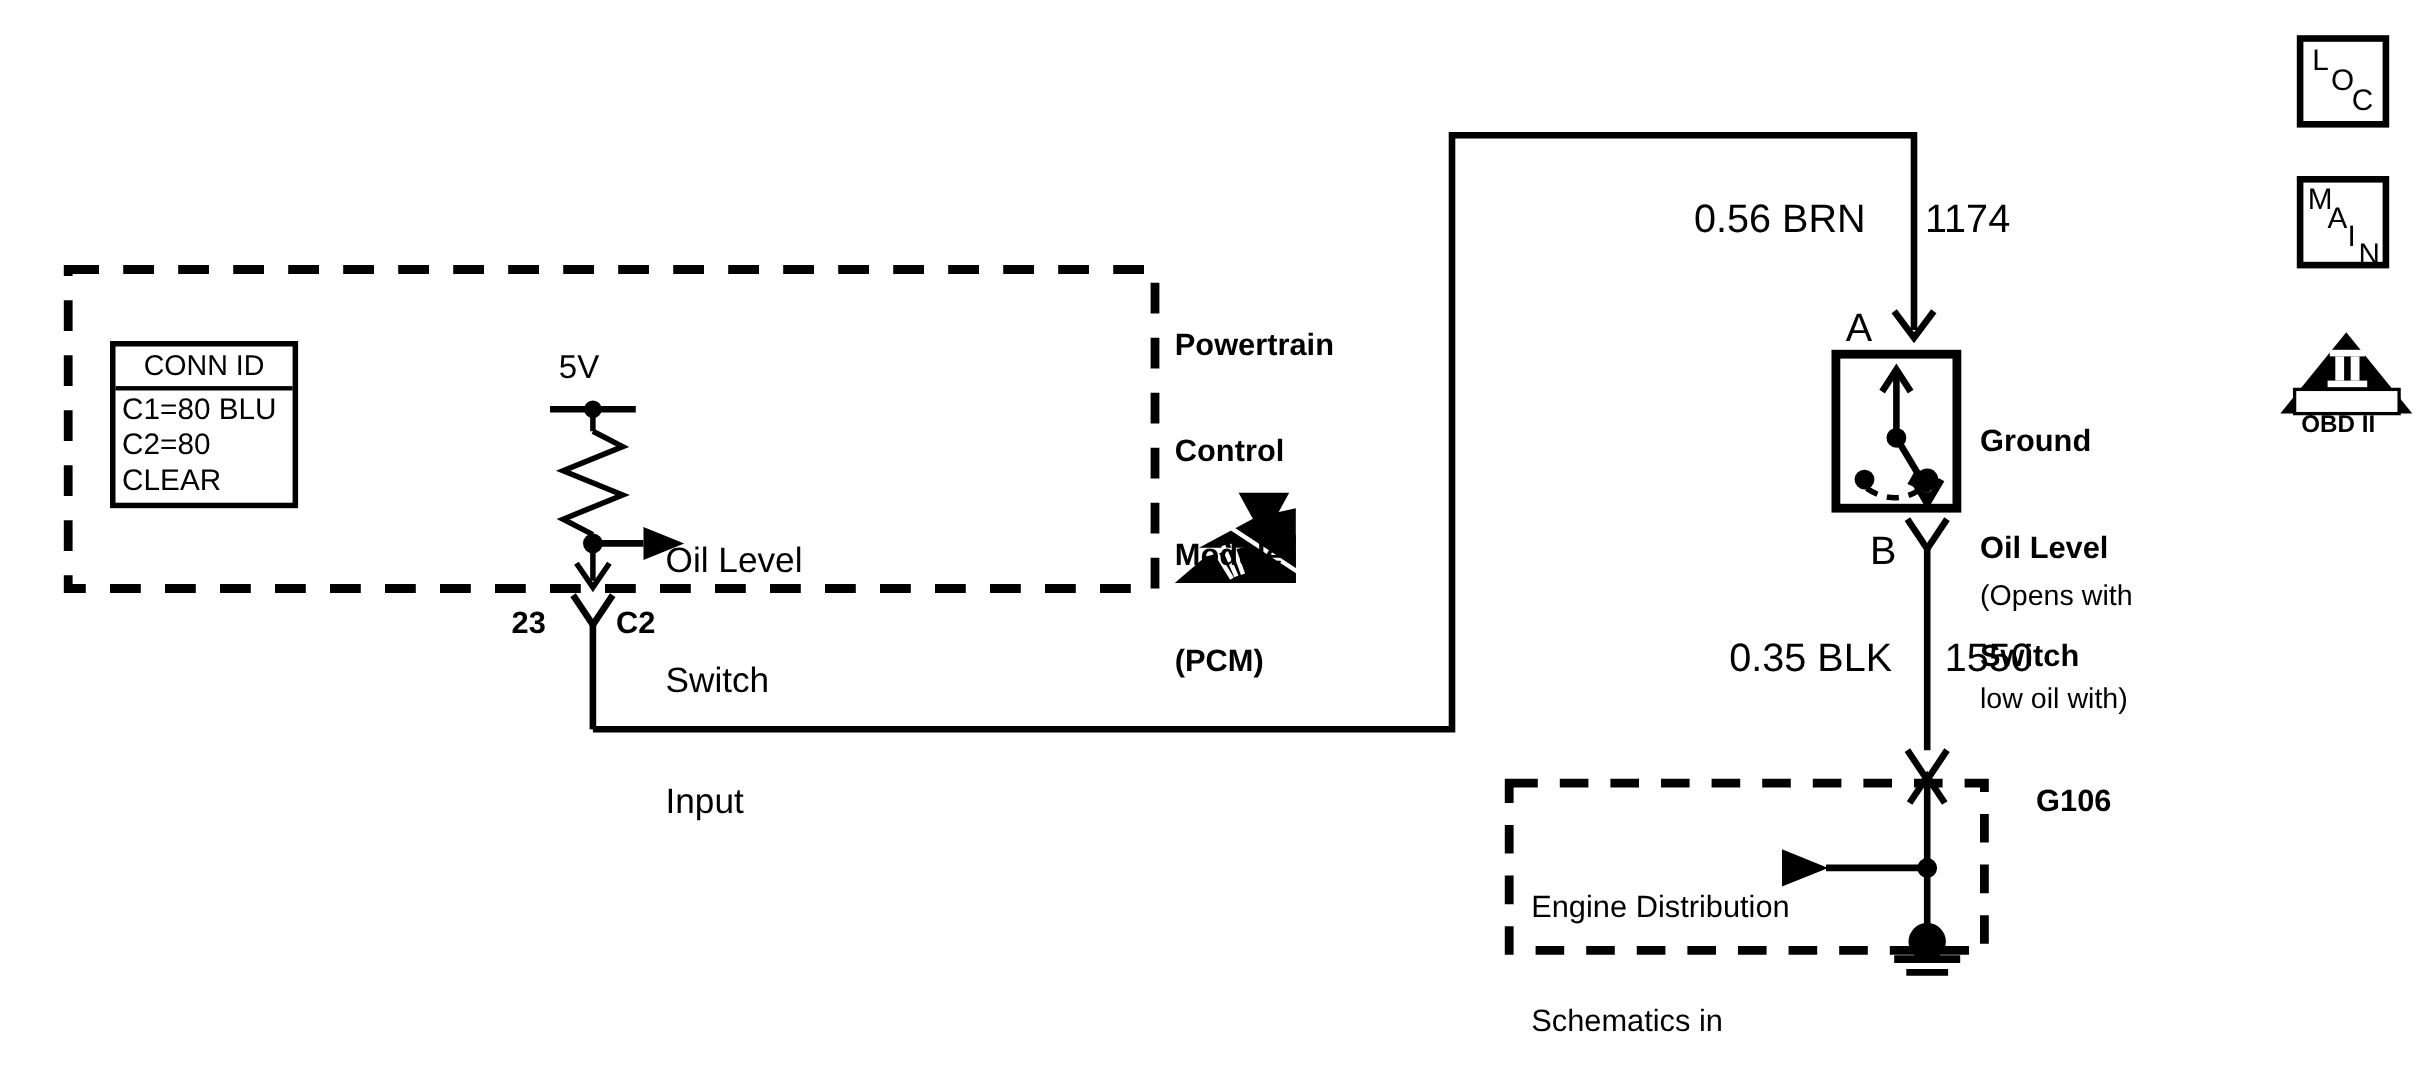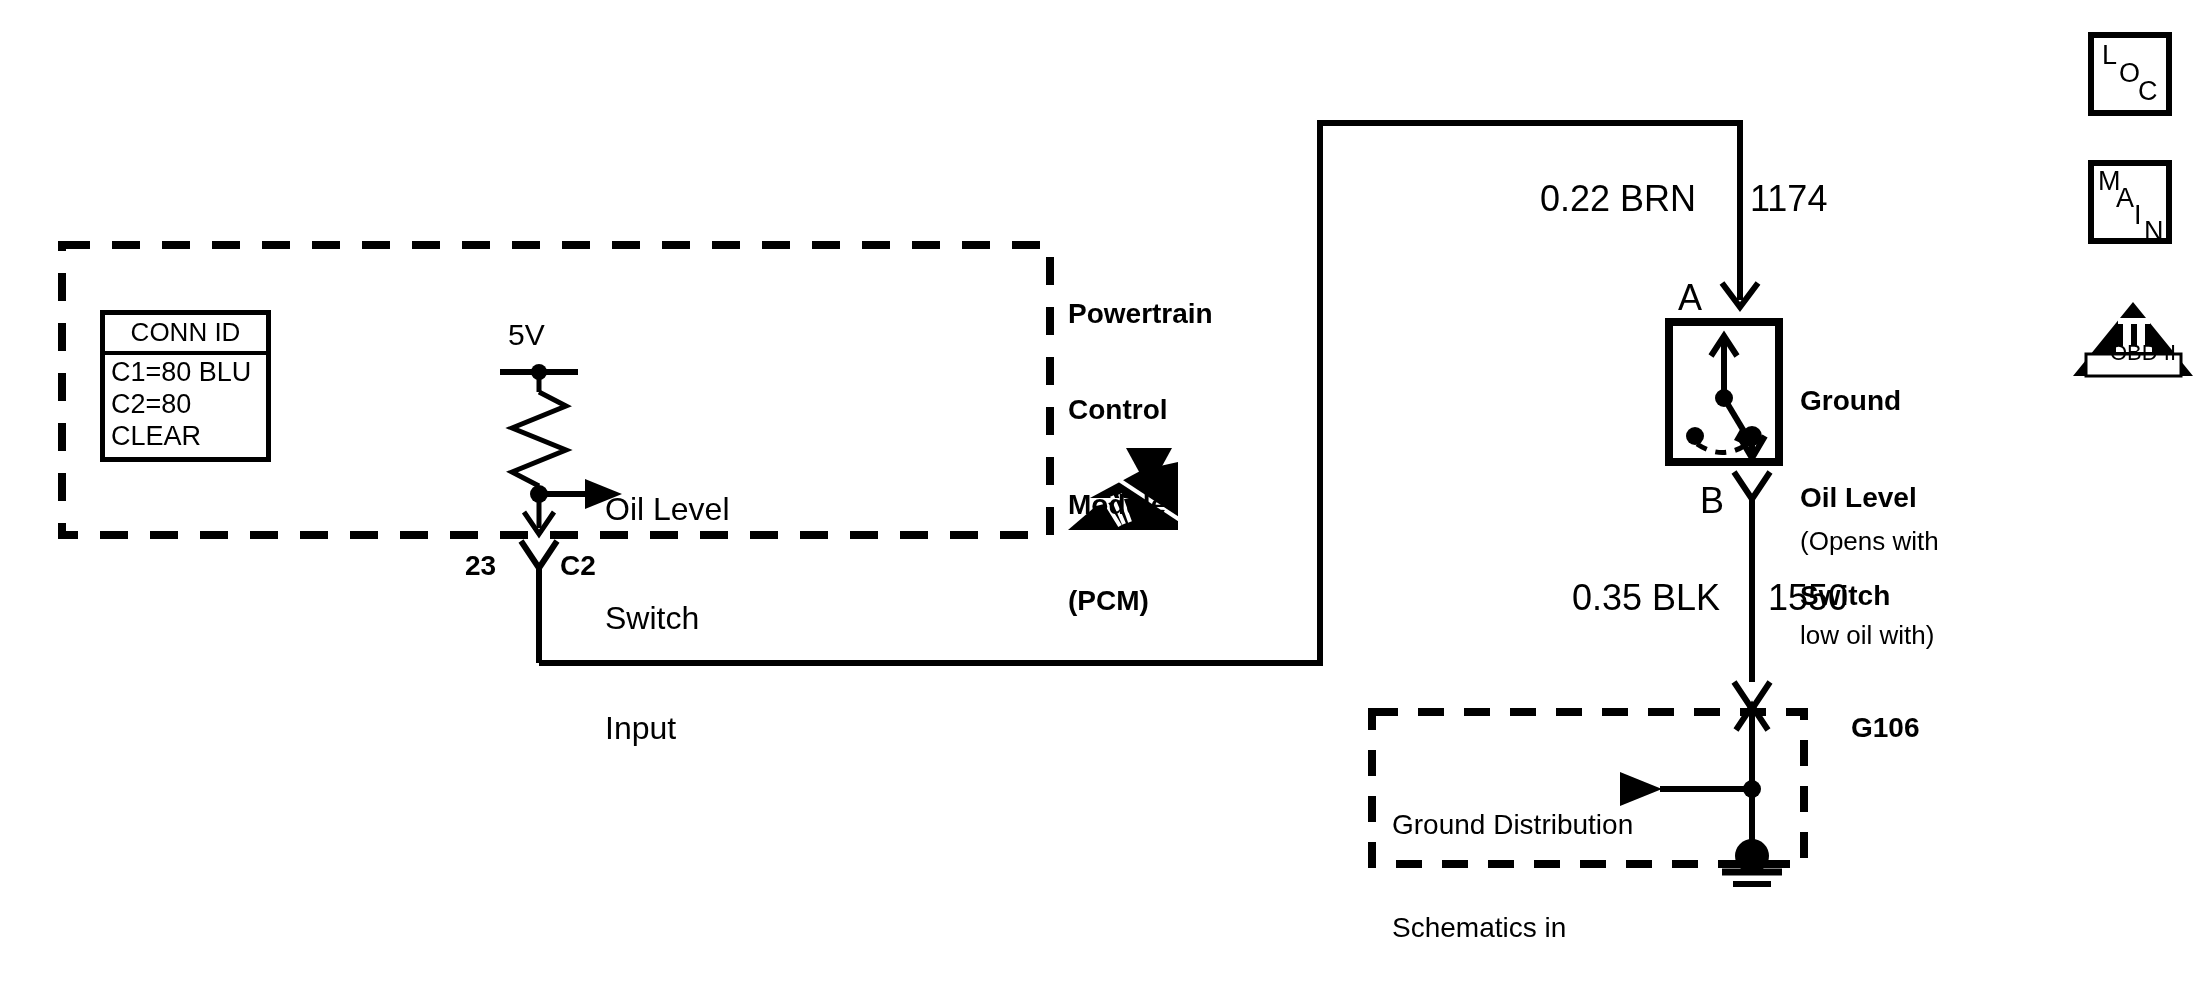--- a/index.html
+++ b/index.html
@@ -216,21 +216,21 @@
 
   <div class="lbl t40" style="left:560px; top:550px;">C2</div>
 
   <div class="lbl t40" style="left:1068px; top:234px; line-height:1.14;">
     <div>Powertrain</div>
     <div>Control</div>
     <div>Module</div>
     <div>(PCM)</div>
   </div>
 
-  <div class="lbl t36" style="left:1540px; top:178px;">0.22 BRN</div>
+  <div class="lbl t36" style="left:1540px; top:178px;">0.56 BRN</div>
   <div class="lbl t36" style="left:1750px; top:178px;">1174</div>
 
   <div class="lbl t36" style="left:1678px; top:277px;">A</div>
 
   <div class="lbl t40" style="left:1800px; top:320px; line-height:1.16;">
     <div>Ground</div>
     <div>Oil Level</div>
     <div>Switch</div>
   </div>
 
@@ -238,21 +238,21 @@
     <div>(Opens with</div>
     <div>low oil with)</div>
   </div>
 
   <div class="lbl t36" style="left:1700px; top:480px;">B</div>
 
   <div class="lbl t36" style="left:1572px; top:577px;">0.35 BLK</div>
   <div class="lbl t36" style="left:1768px; top:577px;">1550</div>
 
   <div class="lbl t28" style="left:1392px; top:740px; line-height:1.22;">
-    <div>Ground Distribution</div>
+    <div>Engine Distribution</div>
     <div>Schematics in</div>
     
   </div>
 
   <div class="lbl t40" style="left:1818px; top:712px;margin-left:33px;">G106</div>
 
   <div class="ref-box" style="left:2088px; top:32px; width:84px; height:84px;">
     <div class="diag-letters">
       <span style="left:8px;  top:4px;">L</span>
       <span style="left:25px; top:22px;">O</span>
@@ -262,15 +262,15 @@
 
   <div class="ref-box" style="left:2088px; top:160px; width:84px; height:84px;">
     <div class="diag-letters">
       <span style="left:4px;  top:2px;">M</span>
       <span style="left:22px; top:19px;">A</span>
       <span style="left:40px; top:36px;">I</span>
       <span style="left:50px; top:52px;">N</span>
     </div>
   </div>
 
-  <div class="lbl t22" style="left:2092px; top:340px; width:84px; text-align:right; font-weight:normal;">OBD II</div>
+  <div class="lbl t22" style="left:2092px; top:373px; width:84px; text-align:left; font-weight:bold;">OBD II</div>
 
 </div>
 
 </body></html>

